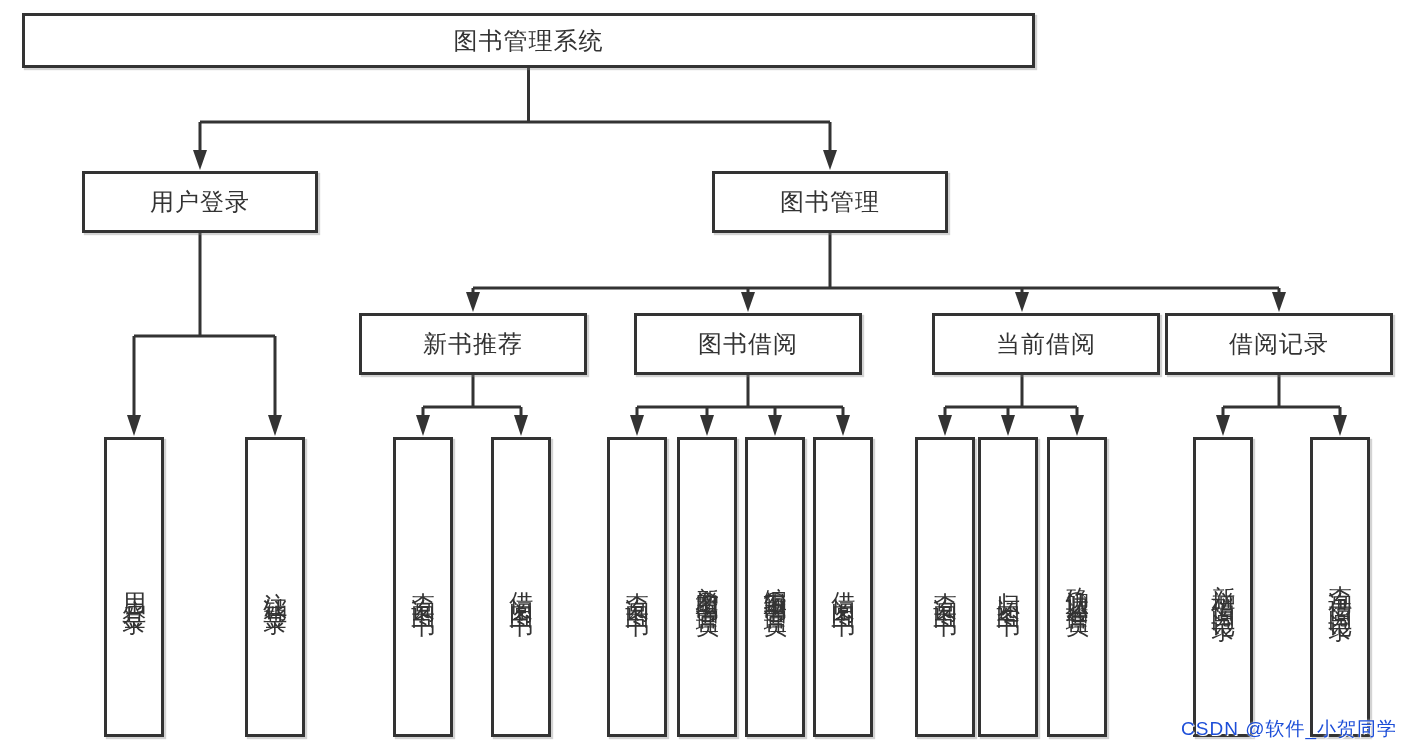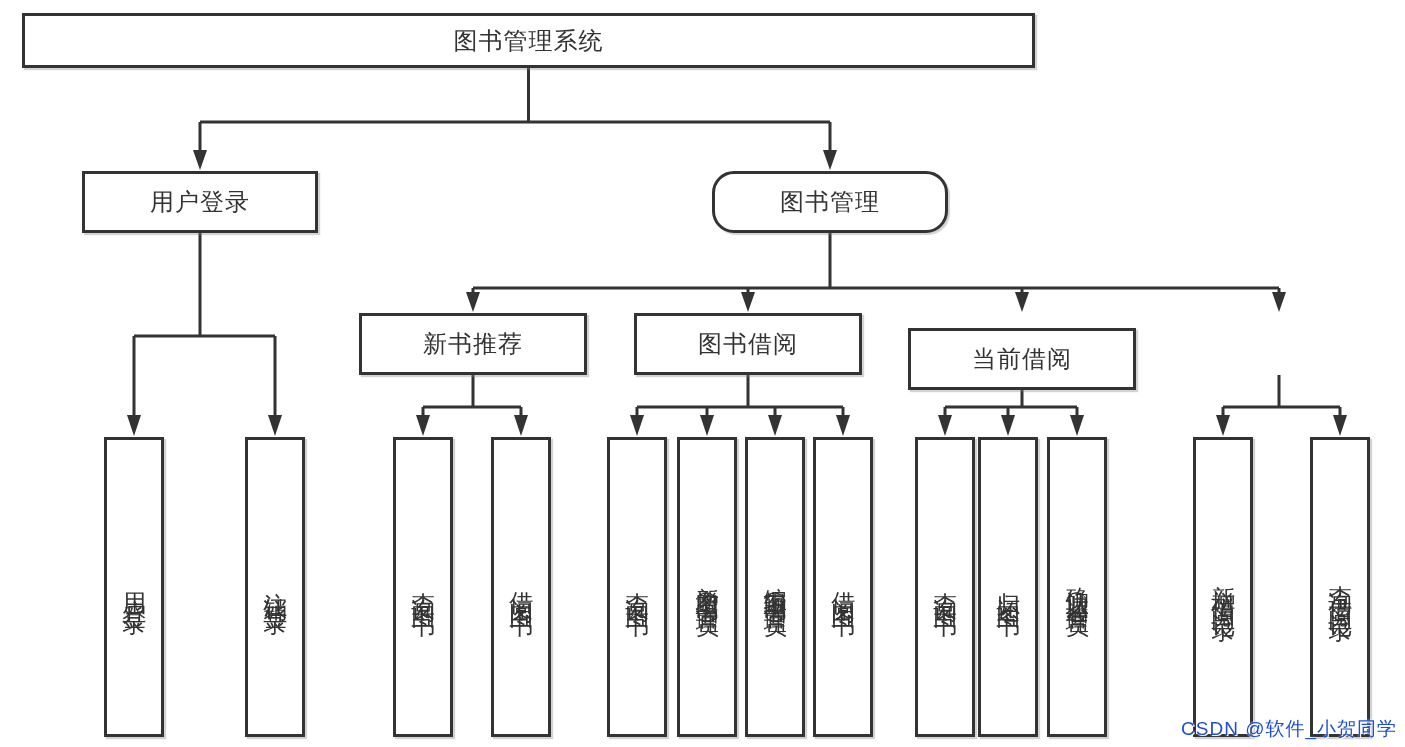--- a/index.html
+++ b/index.html
@@ -43,26 +43,26 @@
     writing-mode: vertical-rl;
     text-orientation: mixed;
     letter-spacing: 7px;
     white-space: normal;
     line-height: 1.1;
   }
   
   .root-box   { left: 22px;  top: 13px;  width: 1013px; height: 55px; }
   
   .l2-a       { left: 82px;  top: 171px; width: 236px;  height: 62px; }
-  .l2-b       { left: 712px; top: 171px; width: 236px;  height: 62px; border-radius: 22px; }
+  .l2-b       { left: 712px; top: 171px; width: 236px;  height: 62px; }
   
   .l3         { top: 313px;  height: 62px; width: 228px; }
   .l3-1       { left: 359px; }
   .l3-2       { left: 634px; }
-  .l3-3       { left: 908px; margin-top: 15px; }
+  .l3-3       { left: 932px; }
   .l3-4       { left: 1165px; }
   
   .l4         { top: 437px;  height: 300px; width: 60px; }
   .g1-1 { left: 104px; }  .g1-2 { left: 245px; }
   .g2-1 { left: 393px; }  .g2-2 { left: 491px; }
   .g3-1 { left: 607px; }  .g3-2 { left: 677px; }  .g3-3 { left: 745px; }  .g3-4 { left: 813px; }
   .g4-1 { left: 915px; }  .g4-2 { left: 978px; }  .g4-3 { left: 1047px; }
   .g5-1 { left: 1193px; } .g5-2 { left: 1310px; }
   
   .node.vertical.dense .label { letter-spacing: 4px; font-size: 23px; }
@@ -136,20 +136,23 @@
 
   <div class="node l3 l3-2">
     <span class="label">图书借阅</span>
   </div>
   <div class="node l3 l3-1">
     <span class="label">新书推荐</span>
   </div>
   <div class="node l3 l3-3">
     <span class="label">当前借阅</span>
   </div>
+  <div class="node l3 l3-4">
+    <span class="label">借阅记录</span>
+  </div>
 
   <div class="node vertical l4 g1-1">
     <span class="label">用户登录</span>
   </div>
   <div class="node vertical l4 g1-2">
     <span class="label">注销登录</span>
   </div>
 
   <div class="node vertical l4 g2-1">
     <span class="label">查询图书</span>

